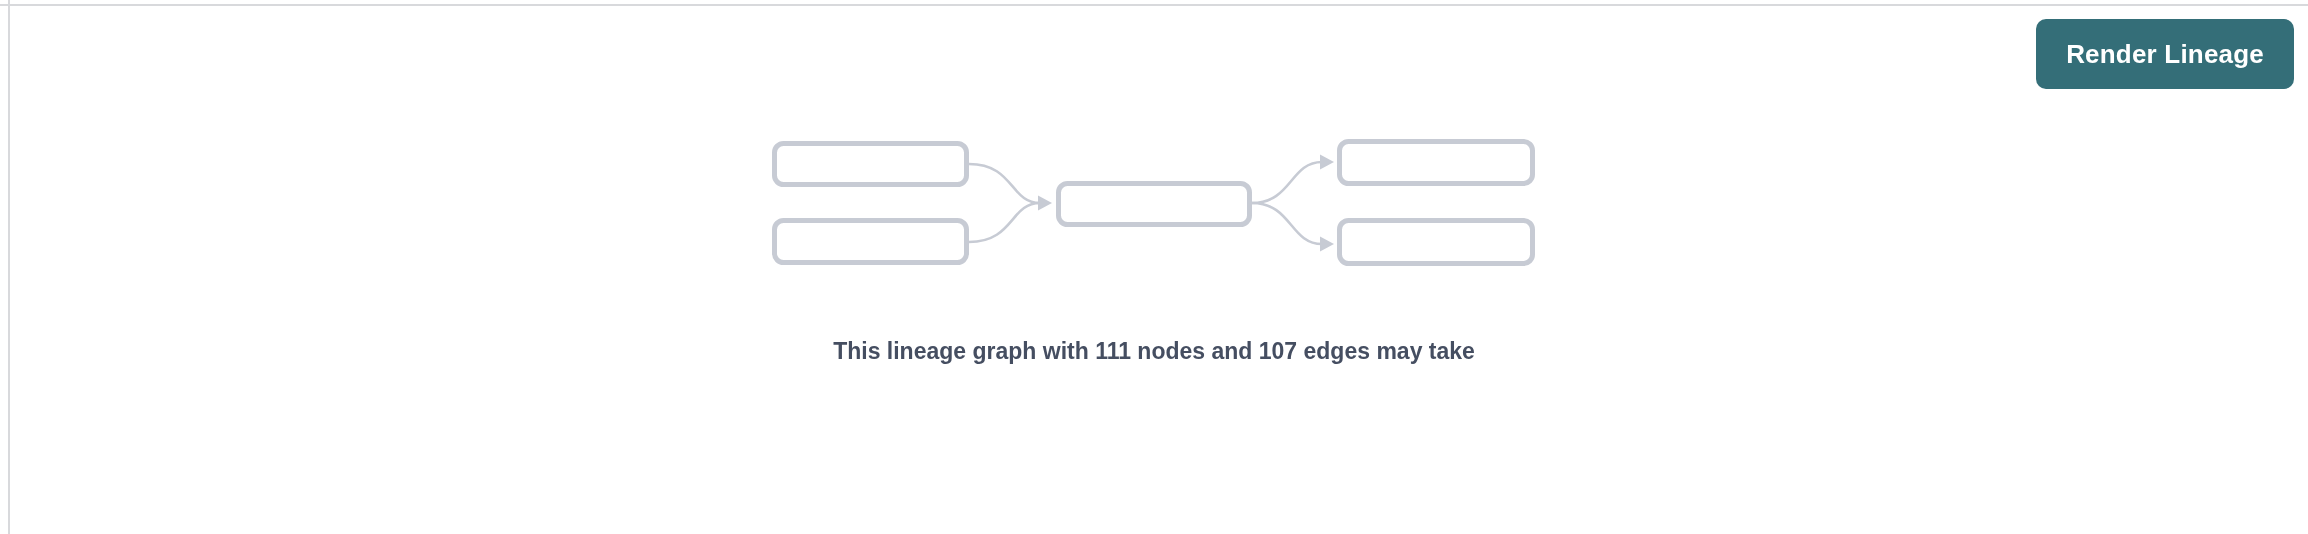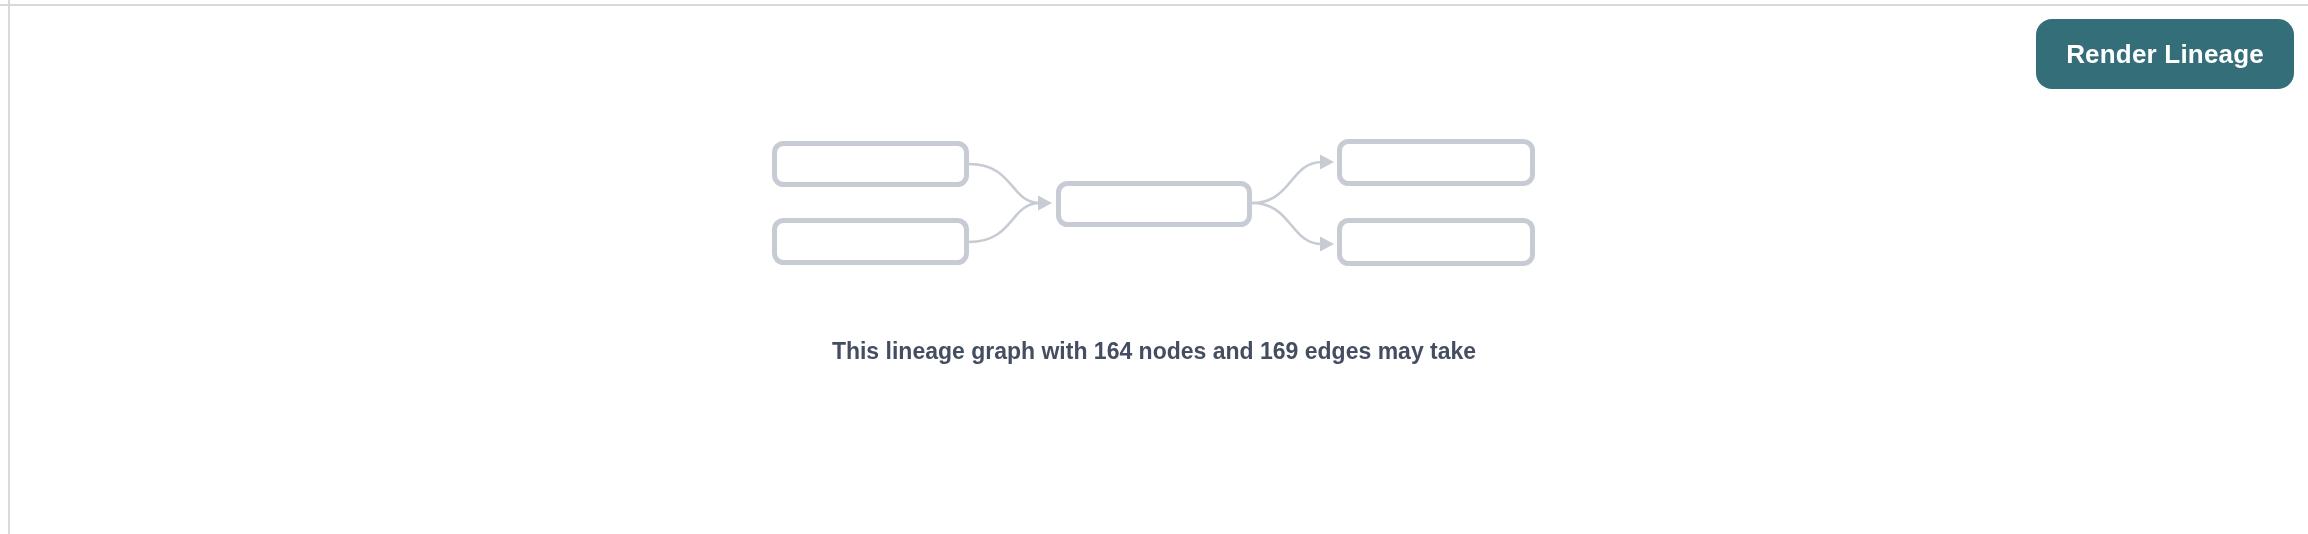--- a/index.html
+++ b/index.html
@@ -36,21 +36,21 @@
 
   .render-btn {
     position: absolute;
     top: 19px;
     right: 14px;
     height: 70px;
     padding: 0 30px;
     background: var(--accent-teal);
     color: var(--button-text);
     border: none;
-    border-radius: 16px;
+    border-radius: 10px;
     font-family: "Liberation Sans", sans-serif;
     font-size: 26px;
     font-weight: 700;
     letter-spacing: 0.2px;
     cursor: pointer;
   }
 
   .lineage-illustration {
     position: absolute;
     top: 139px;
@@ -101,18 +101,18 @@
       <g stroke="var(--illustration-stroke)" stroke-width="5" fill="#ffffff">
         <rect x="2.5" y="4.5" width="192" height="41" rx="9"></rect>
         <rect x="2.5" y="81.5" width="192" height="42" rx="9"></rect>
         <rect x="286.5" y="44.5" width="191" height="41" rx="9"></rect>
         <rect x="567.5" y="2.5" width="193" height="42" rx="9"></rect>
         <rect x="567.5" y="81.5" width="193" height="43" rx="9"></rect>
       </g>
     </svg>
 
     <div class="empty-message">
-      <div>This lineage graph with 164 nodes and 169 edges may take</div>
+      <div>This lineage graph with 111 nodes and 107 edges may take</div>
     </div>
 
   </div>
 
 </div>
 
 </body></html>

